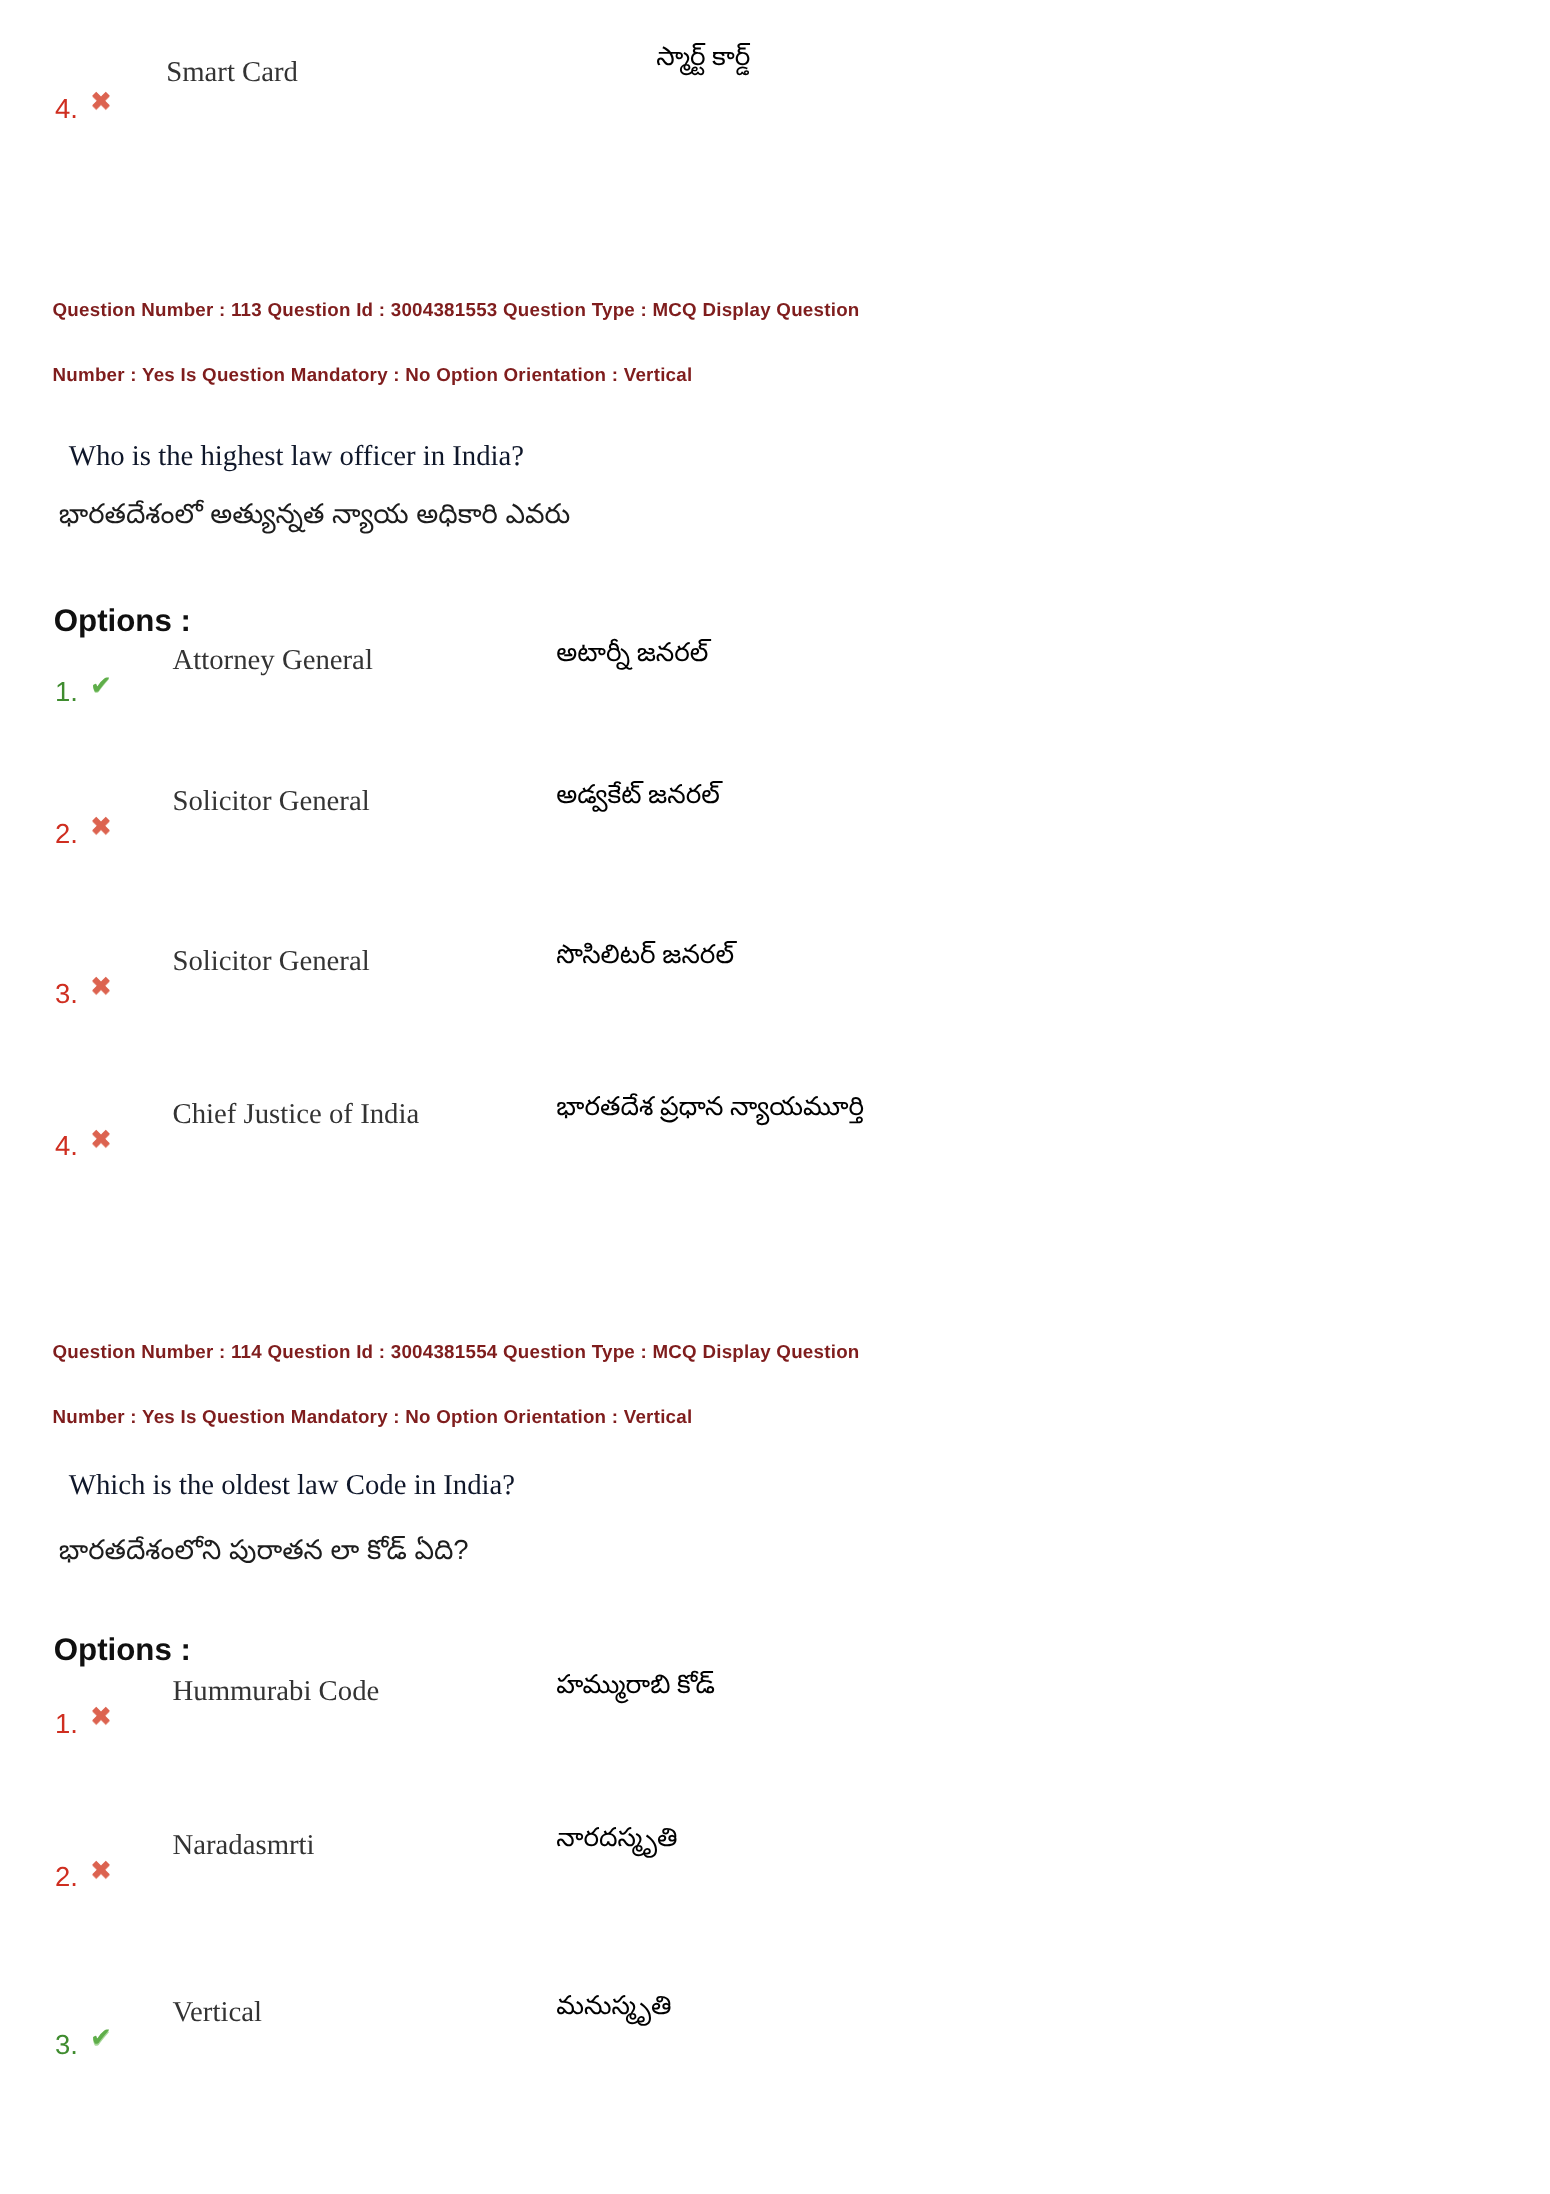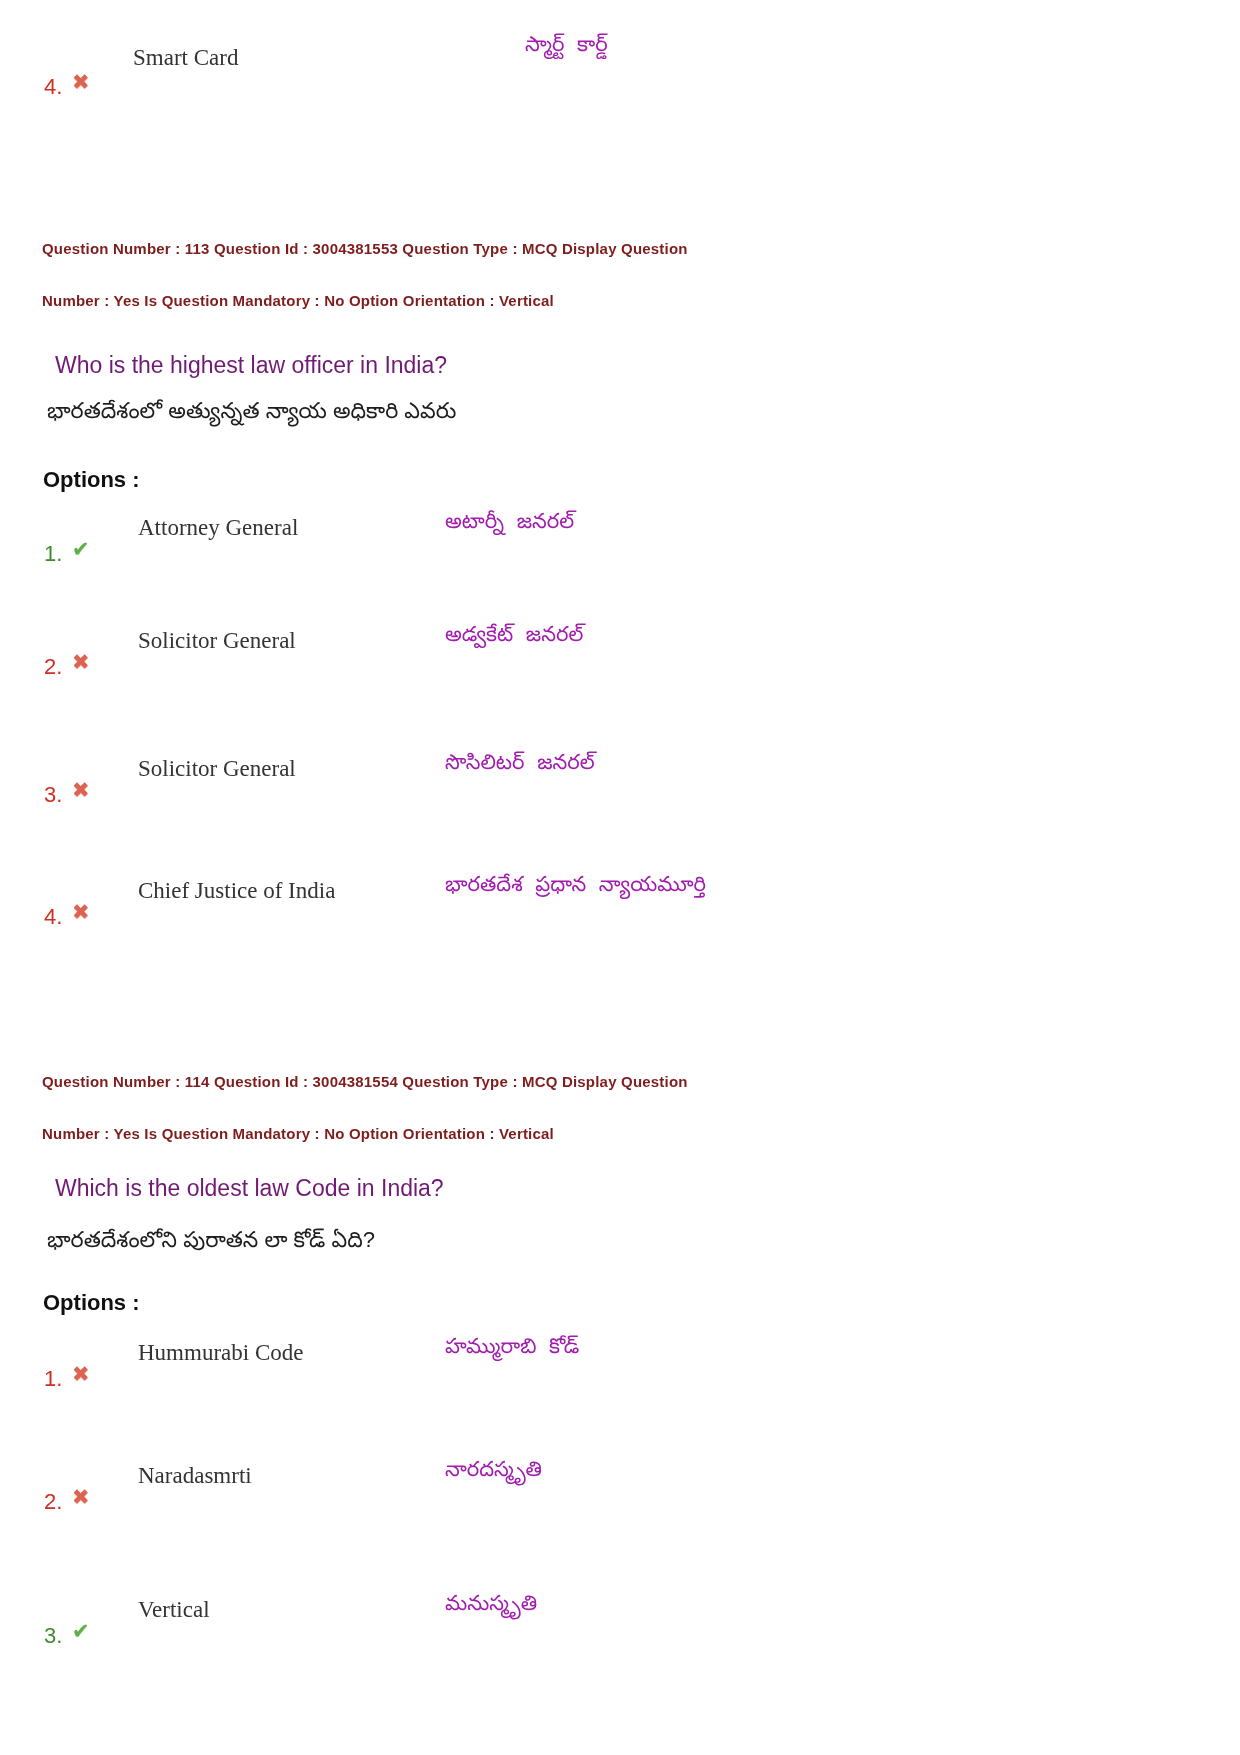--- a/index.html
+++ b/index.html
@@ -18,31 +18,32 @@
     left:42px;
     font-size:15px;
     font-weight:700;
     color:#7f1d1d;
     letter-spacing:0.2px;
     white-space:nowrap;
   }
   .options-label {
     position:absolute;
     left:43px;
-    font-size:22px;
+    font-size:25px;
     font-weight:700;
     color:#101010;
+    margin-top:16px;
   }
   
   .q-en {
     position:absolute;
     left:55px;
-    font-family:Liberation Sans, sans-serif;
+    font-family:Liberation Serif, serif;
     font-size:23px;
-    color:#701a75;
+    color:#0f172a;
     white-space:nowrap;
   }
   .q-te {
     position:absolute;
     left:47px;
     font-size:22px;
     color:#1d1d1d;
     white-space:nowrap;
     font-family:sans-serif;
   }
@@ -79,23 +80,23 @@
     font-size:23px;
     color:#333333;
     white-space:nowrap;
     margin-left:38px;
   }
   .opt-te {
     position:absolute;
     left:445px;
     top:-5px;
     font-size:21px;
-    color:#a21caf;
+    color:#000000;
     white-space:nowrap;
-    font-family:Liberation Mono, monospace;
+    font-family:Liberation Serif, serif;
   }
 </style>
 </head>
 <body>
 
 <div class="page">
 
   <div class="opt-row" style="top:45px">
     <span class="opt-num wrong" style="top:29px">4.</span>
     <span class="opt-icon wrong" style="top:26px">✖</span>

